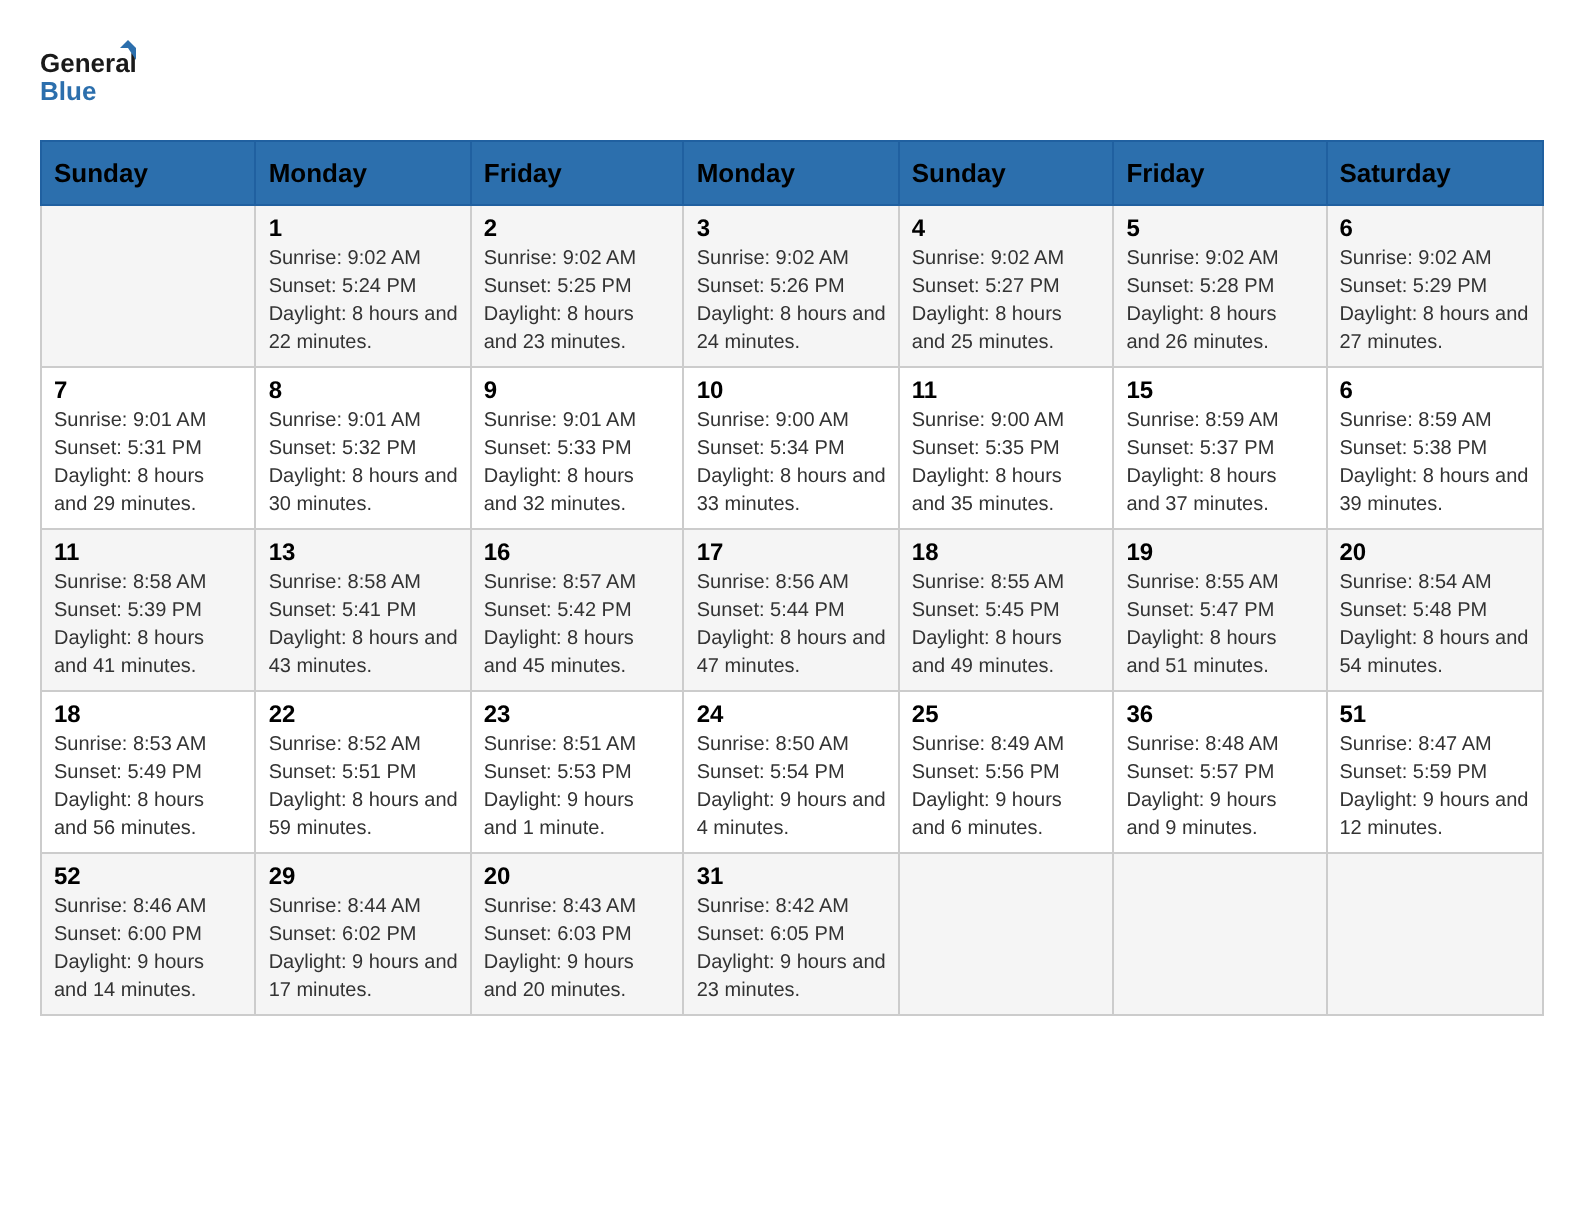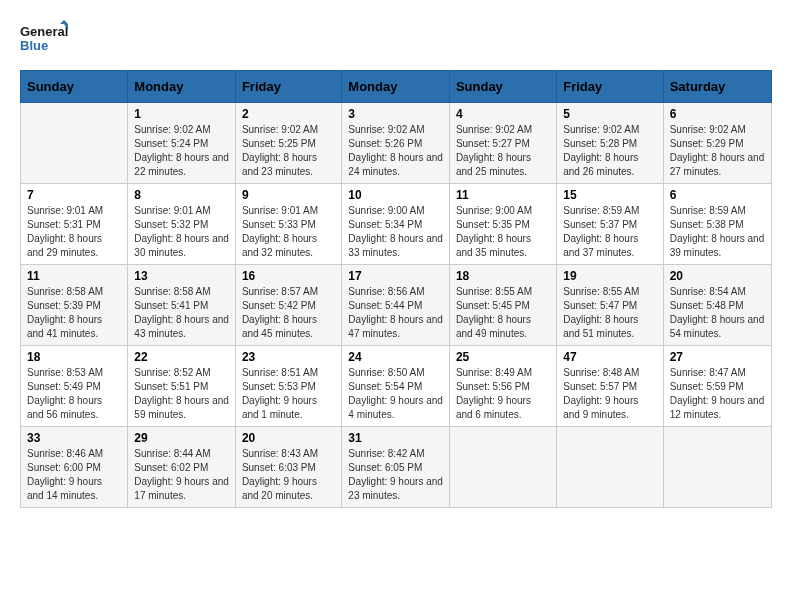--- a/index.html
+++ b/index.html
@@ -204,31 +204,31 @@
         </td>
         <td>
           <div class="day-number">24</div>
           <div class="day-info">Sunrise: 8:50 AM<br>Sunset: 5:54 PM<br>Daylight: 9 hours and 4 minutes.</div>
         </td>
         <td>
           <div class="day-number">25</div>
           <div class="day-info">Sunrise: 8:49 AM<br>Sunset: 5:56 PM<br>Daylight: 9 hours and 6 minutes.</div>
         </td>
         <td>
-          <div class="day-number">47</div>
+          <div class="day-number">36</div>
           <div class="day-info">Sunrise: 8:48 AM<br>Sunset: 5:57 PM<br>Daylight: 9 hours and 9 minutes.</div>
         </td>
         <td>
-          <div class="day-number">27</div>
+          <div class="day-number">51</div>
           <div class="day-info">Sunrise: 8:47 AM<br>Sunset: 5:59 PM<br>Daylight: 9 hours and 12 minutes.</div>
         </td>
       </tr>
       <tr>
         <td>
-          <div class="day-number">33</div>
+          <div class="day-number">52</div>
           <div class="day-info">Sunrise: 8:46 AM<br>Sunset: 6:00 PM<br>Daylight: 9 hours and 14 minutes.</div>
         </td>
         <td>
           <div class="day-number">29</div>
           <div class="day-info">Sunrise: 8:44 AM<br>Sunset: 6:02 PM<br>Daylight: 9 hours and 17 minutes.</div>
         </td>
         <td>
           <div class="day-number">20</div>
           <div class="day-info">Sunrise: 8:43 AM<br>Sunset: 6:03 PM<br>Daylight: 9 hours and 20 minutes.</div>
         </td>

